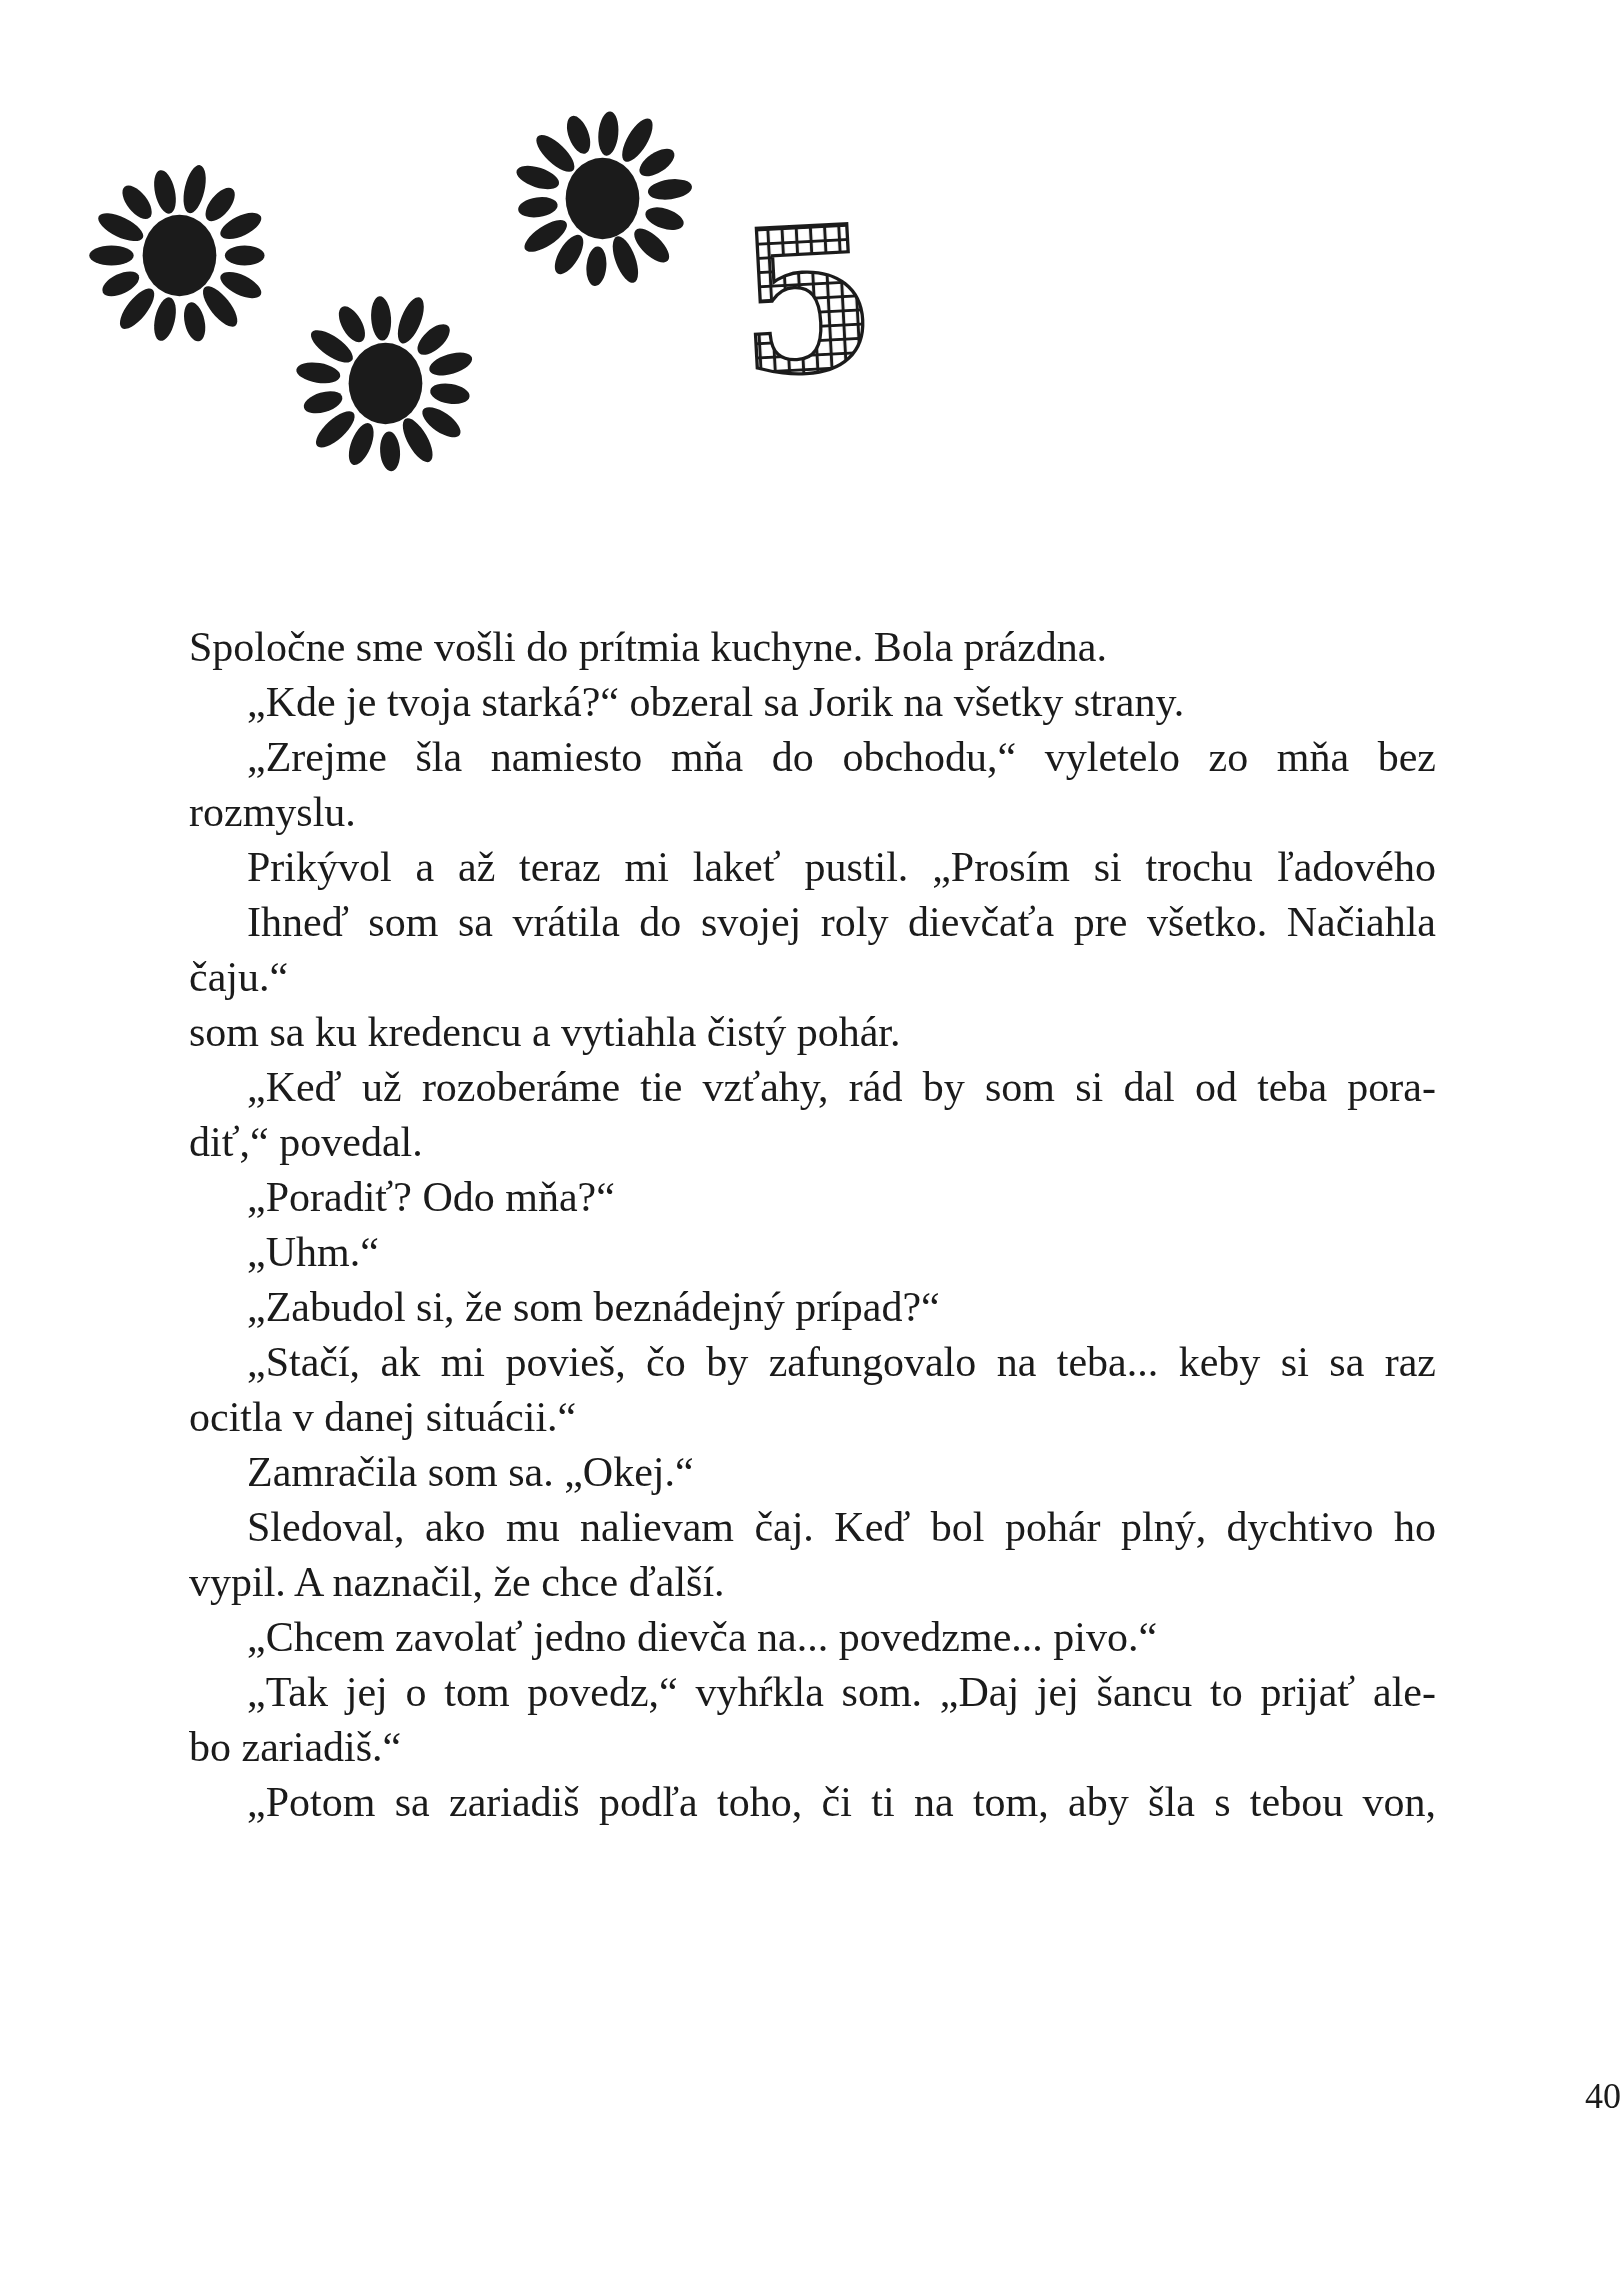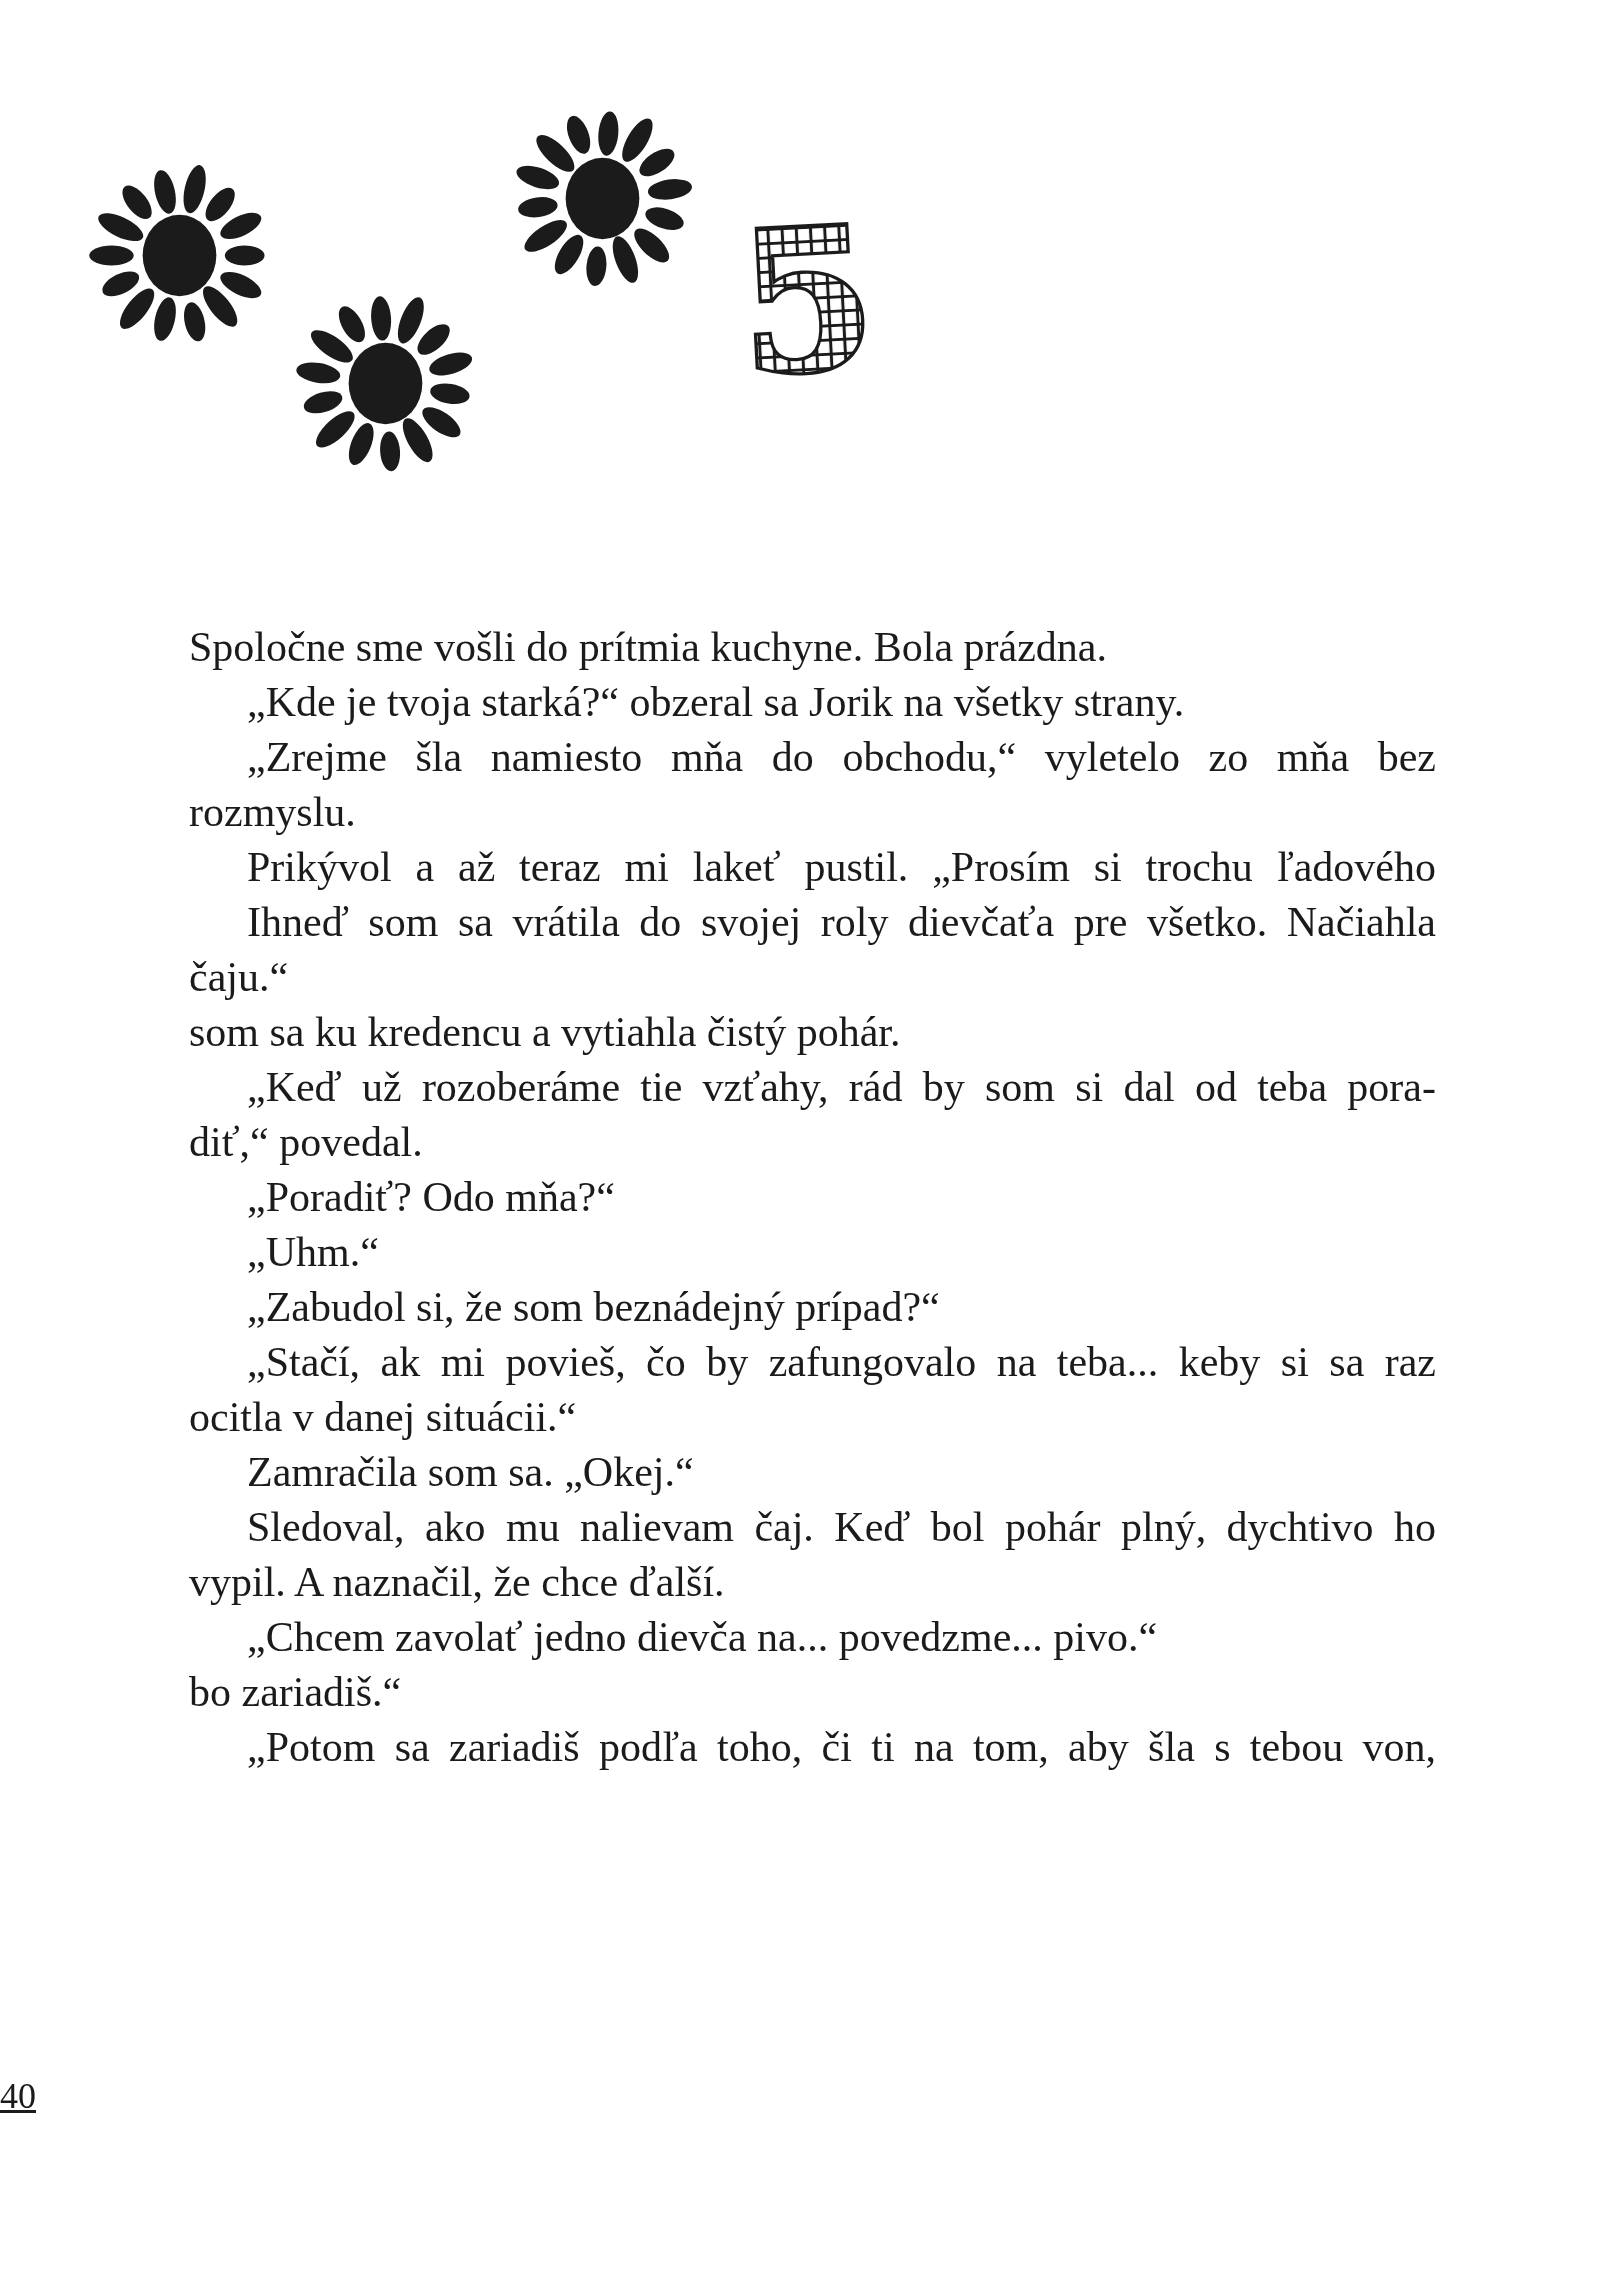--- a/index.html
+++ b/index.html
@@ -49,24 +49,23 @@
     text-align-last: justify;
   }
   .text-line.indent {
     padding-left: 58px;
   }
   .page-number {
     position: absolute;
     left: 0;
     top: 2074px;
     width: 1621px;
-    text-align: left;
+    text-align: right;
     font-size: 36px;
     line-height: 45px;
-    text-decoration: underline;
   }
 </style>
 </head>
 <body>
 
 <div class="page">
 
   <div id="sun-layer">
       <svg class="sun" viewBox="-100 -100 200 200" style="left: 85px; top: 161px;">
         <ellipse cx="0" cy="0" rx="39" ry="43" fill="#1b1b1b"></ellipse>
@@ -144,20 +143,21 @@
       <div class="text-line">diť,“ povedal.</div>
       <div class="text-line indent">„Poradiť? Odo mňa?“</div>
       <div class="text-line indent">„Uhm.“</div>
       <div class="text-line indent">„Zabudol si, že som beznádejný prípad?“</div>
       <div class="text-line indent justify">„Stačí, ak mi povieš, čo by zafungovalo na teba... keby si sa raz</div>
       <div class="text-line">ocitla v danej situácii.“</div>
       <div class="text-line indent">Zamračila som sa. „Okej.“</div>
       <div class="text-line indent justify">Sledoval, ako mu nalievam čaj. Keď bol pohár plný, dychtivo ho</div>
       <div class="text-line">vypil. A naznačil, že chce ďalší.</div>
       <div class="text-line indent">„Chcem zavolať jedno dievča na... povedzme... pivo.“</div>
+      <div class="text-line indent justify">„Tak jej o tom povedz,“ vyhŕkla som. „Daj jej šancu to prijať ale-</div>
       <div class="text-line">bo zariadiš.“</div>
       <div class="text-line indent justify">„Potom sa zariadiš podľa toho, či ti na tom, aby šla s tebou von,</div>
     </div>
 
   <div class="page-number">40</div>
 
 </div>
 
 
 </body></html>

